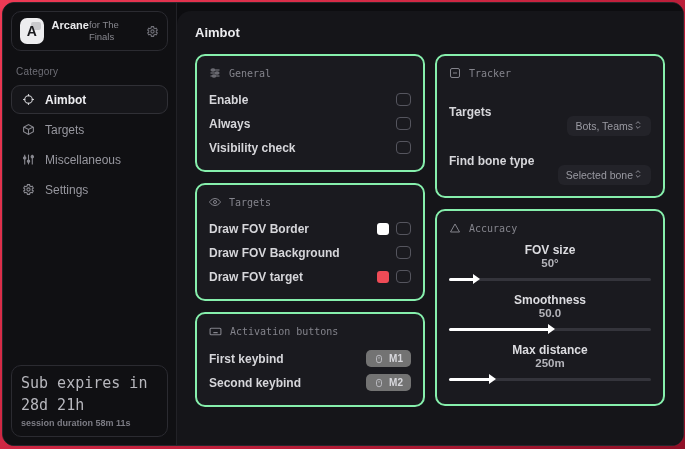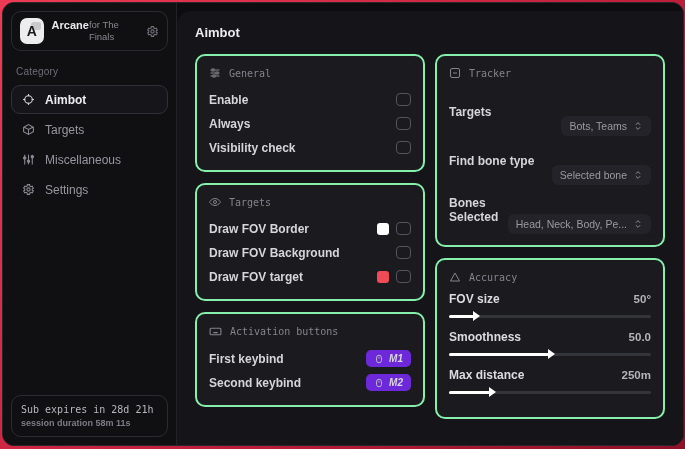--- a/index.html
+++ b/index.html
@@ -27,21 +27,21 @@
   .brand-sub { font-size:9.5px; color:#87878e; }
   .brand-gear { margin-left:auto; color:#707078; display:flex; cursor:pointer; }
   .category { font-size:10px; color:#6e6e76; margin:15px 5px 8px 5px; letter-spacing:.2px; }
   .nav-item { height:29px; border-radius:9px; display:flex; align-items:center; gap:10px;
               padding:0 10px; color:#97979f; font-size:12px; margin-bottom:1px; cursor:pointer;
               border:1px solid transparent; }
   .nav-item.active { border-color:#303036; background:#16161a; color:#ededf0; font-weight:bold; }
   .nav-item .nicon { display:flex; color:inherit; opacity:.9; }
   .sidebar-footer { margin-top:auto; border:1px solid #2b2b31; border-radius:10px;
                     padding:6px 9px; line-height:1.5; }
-  .sf1 { font-family:"DejaVu Sans Mono", monospace; font-size:10px; color:#b7b7bd; }
+  .sf1 { font-family:"DejaVu Sans Mono", monospace; font-size:15px; color:#b7b7bd; }
   .sf2 { font-size:9px; font-weight:bold; color:#7c7c84; }
 
   
   .main { flex:1; position:relative; background:#0d0d10; }
   .main-panel { position:absolute; top:8px; left:0; right:0; bottom:0;
                 background:#151519; border-top-left-radius:14px; padding:12px 18px 0 18px; }
   .page-title { font-size:13px; font-weight:bold; color:#ececef; margin:2px 0 14px 0; }
   .cols { display:flex; gap:10px; }
   .col { width:238px; display:flex; flex-direction:column; gap:11px; }
 
@@ -49,31 +49,31 @@
   .card-header { display:flex; align-items:center; gap:8px; color:#84848c;
                  font-family:"DejaVu Sans Mono", monospace; font-size:10px; margin-bottom:9px; }
   .card-header .cicon { display:flex; }
   .row { display:flex; align-items:center; min-height:23px; color:#d6d6da;
          font-size:12px; font-weight:600; }
   .row + .row { margin-top:1px; }
   .row .grow { flex:1; }
   .checkbox { width:15px; height:13px; border:1.5px solid #55555e; border-radius:4px;
               background:transparent; cursor:pointer; flex:0 0 auto; }
   .swatch { width:12px; height:12px; border-radius:3px; margin-right:7px; cursor:pointer; }
-  .keybtn { display:flex; align-items:center; gap:5px; background:#6d28d9; border-radius:5px;
-            padding:3px 8px; font-size:10px; font-weight:bold; color:#d8d8dd; cursor:pointer;font-style:italic; }
+  .keybtn { display:flex; align-items:center; gap:5px; background:#737373; border-radius:5px;
+            padding:3px 8px; font-size:10px; font-weight:bold; color:#d8d8dd; cursor:pointer; }
   .keybtn .micon { display:flex; color:#b9b9bf; }
-  .dropdown { display:flex; align-items:center; gap:6px; background:#232329; border-radius:6px;
+  .dropdown { display:flex; gap:0; background:#232329; border-radius:6px;
               padding:4px 8px; font-size:10.5px; font-weight:normal; color:#9a9aa2; cursor:pointer;
               white-space:nowrap;margin-top:28px; }
   .dropdown .dicon { display:flex; color:#8d8d95; }
 
   .acc-row { margin-bottom:12px; }
   .acc-top { display:flex; justify-content:space-between; align-items:center;
-             font-size:12px; font-weight:600; color:#dcdce0; }
+             font-size:12px; font-weight:600; color:#dcdce0;flex-direction:column; }
   .acc-val { font-size:11.5px; font-weight:bold; color:#b4b4ba; }
   .track { position:relative; height:3px; background:#34343b; border-radius:2px; margin-top:9px; cursor:pointer; }
   .fill { position:relative; height:3px; background:#ffffff; border-radius:2px; }
   .thumb { position:absolute; right:-5px; top:-4px; width:0; height:0;
            border-left:7px solid #ffffff; border-top:5.5px solid transparent;
            border-bottom:5.5px solid transparent; }
 </style>
 </head>
 <body>
 
@@ -295,33 +295,20 @@
                 <span class="dropdown">
                   <span>Selected bone</span>
                   <span class="dicon">
                     <svg width="10" height="10" viewBox="0 0 24 24" fill="none" stroke="currentColor" stroke-width="2.4">
                       <polyline points="7,9 12,4 17,9"></polyline>
                         <polyline points="7,15 12,20 17,15"></polyline>
                     </svg>
                   </span>
                 </span>
               </div>
-              <div class="row">
-                <span>Bones Selected</span>
-                <span class="grow"></span>
-                <span class="dropdown">
-                  <span>Head, Neck, Body, Pe...</span>
-                  <span class="dicon">
-                    <svg width="10" height="10" viewBox="0 0 24 24" fill="none" stroke="currentColor" stroke-width="2.4">
-                      <polyline points="7,9 12,4 17,9"></polyline>
-                        <polyline points="7,15 12,20 17,15"></polyline>
-                    </svg>
-                  </span>
-                </span>
-              </div>
             </div>
 
             <div class="card">
               <div class="card-header">
                 <span class="cicon">
                   <svg width="12" height="12" viewBox="0 0 24 24" fill="none" stroke="currentColor" stroke-width="2">
                     <path d="M12 4 21 20 H3 Z"></path>
                   </svg>
                 </span>
                 <span>Accuracy</span>

